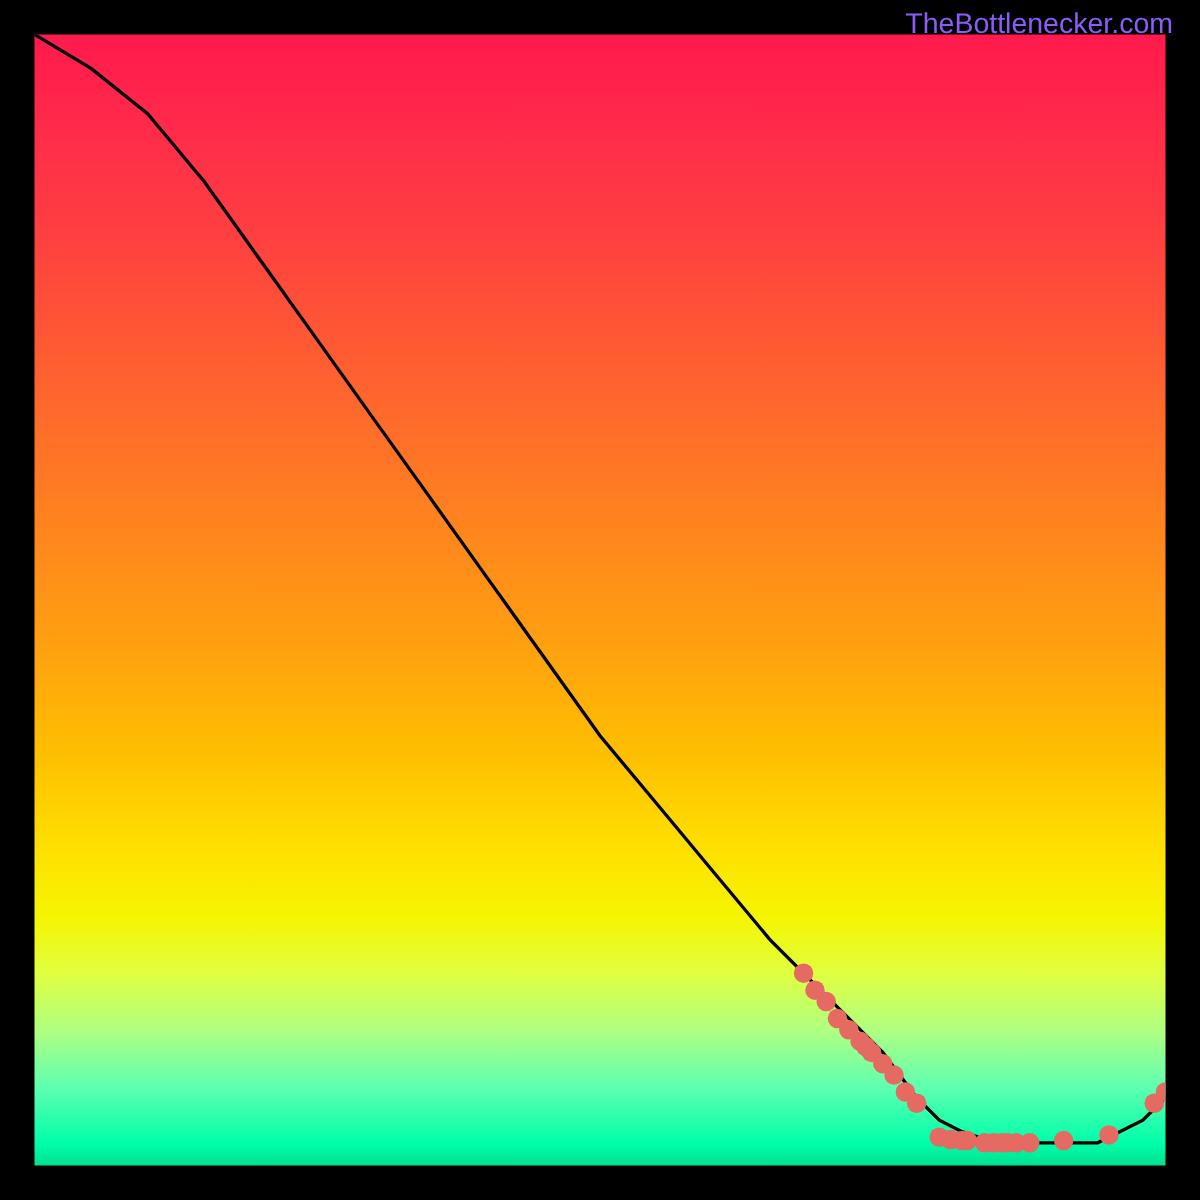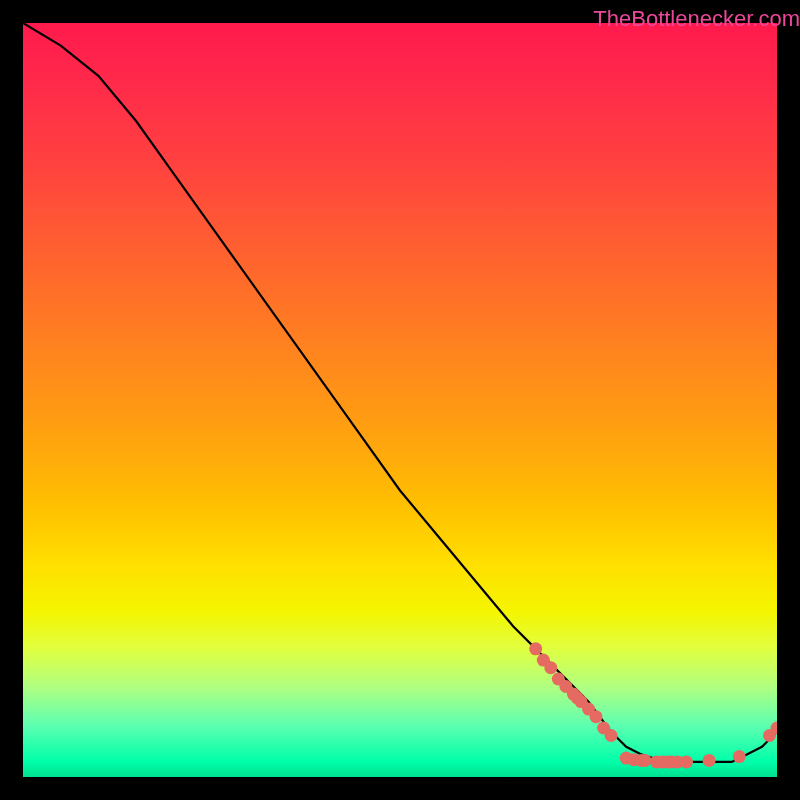--- a/index.html
+++ b/index.html
@@ -6,23 +6,23 @@
   body {
     width: 800px;
     height: 800px;
     background: #000;
     position: relative;
     font-family: Arial, sans-serif;
   }
   .attribution {
     position: absolute;
     top: 6px;
-    right: 0;
-    color: #ec4899;
-    font-size: 22px;
+    right: 18px;
+    color: #8b5cf6;
+    font-size: 19px;
     font-weight: 400;
     z-index: 10;
   }
   .plot-area {
     position: absolute;
     left: 23px;
     top: 23px;
     width: 754px;
     height: 754px;
   }

